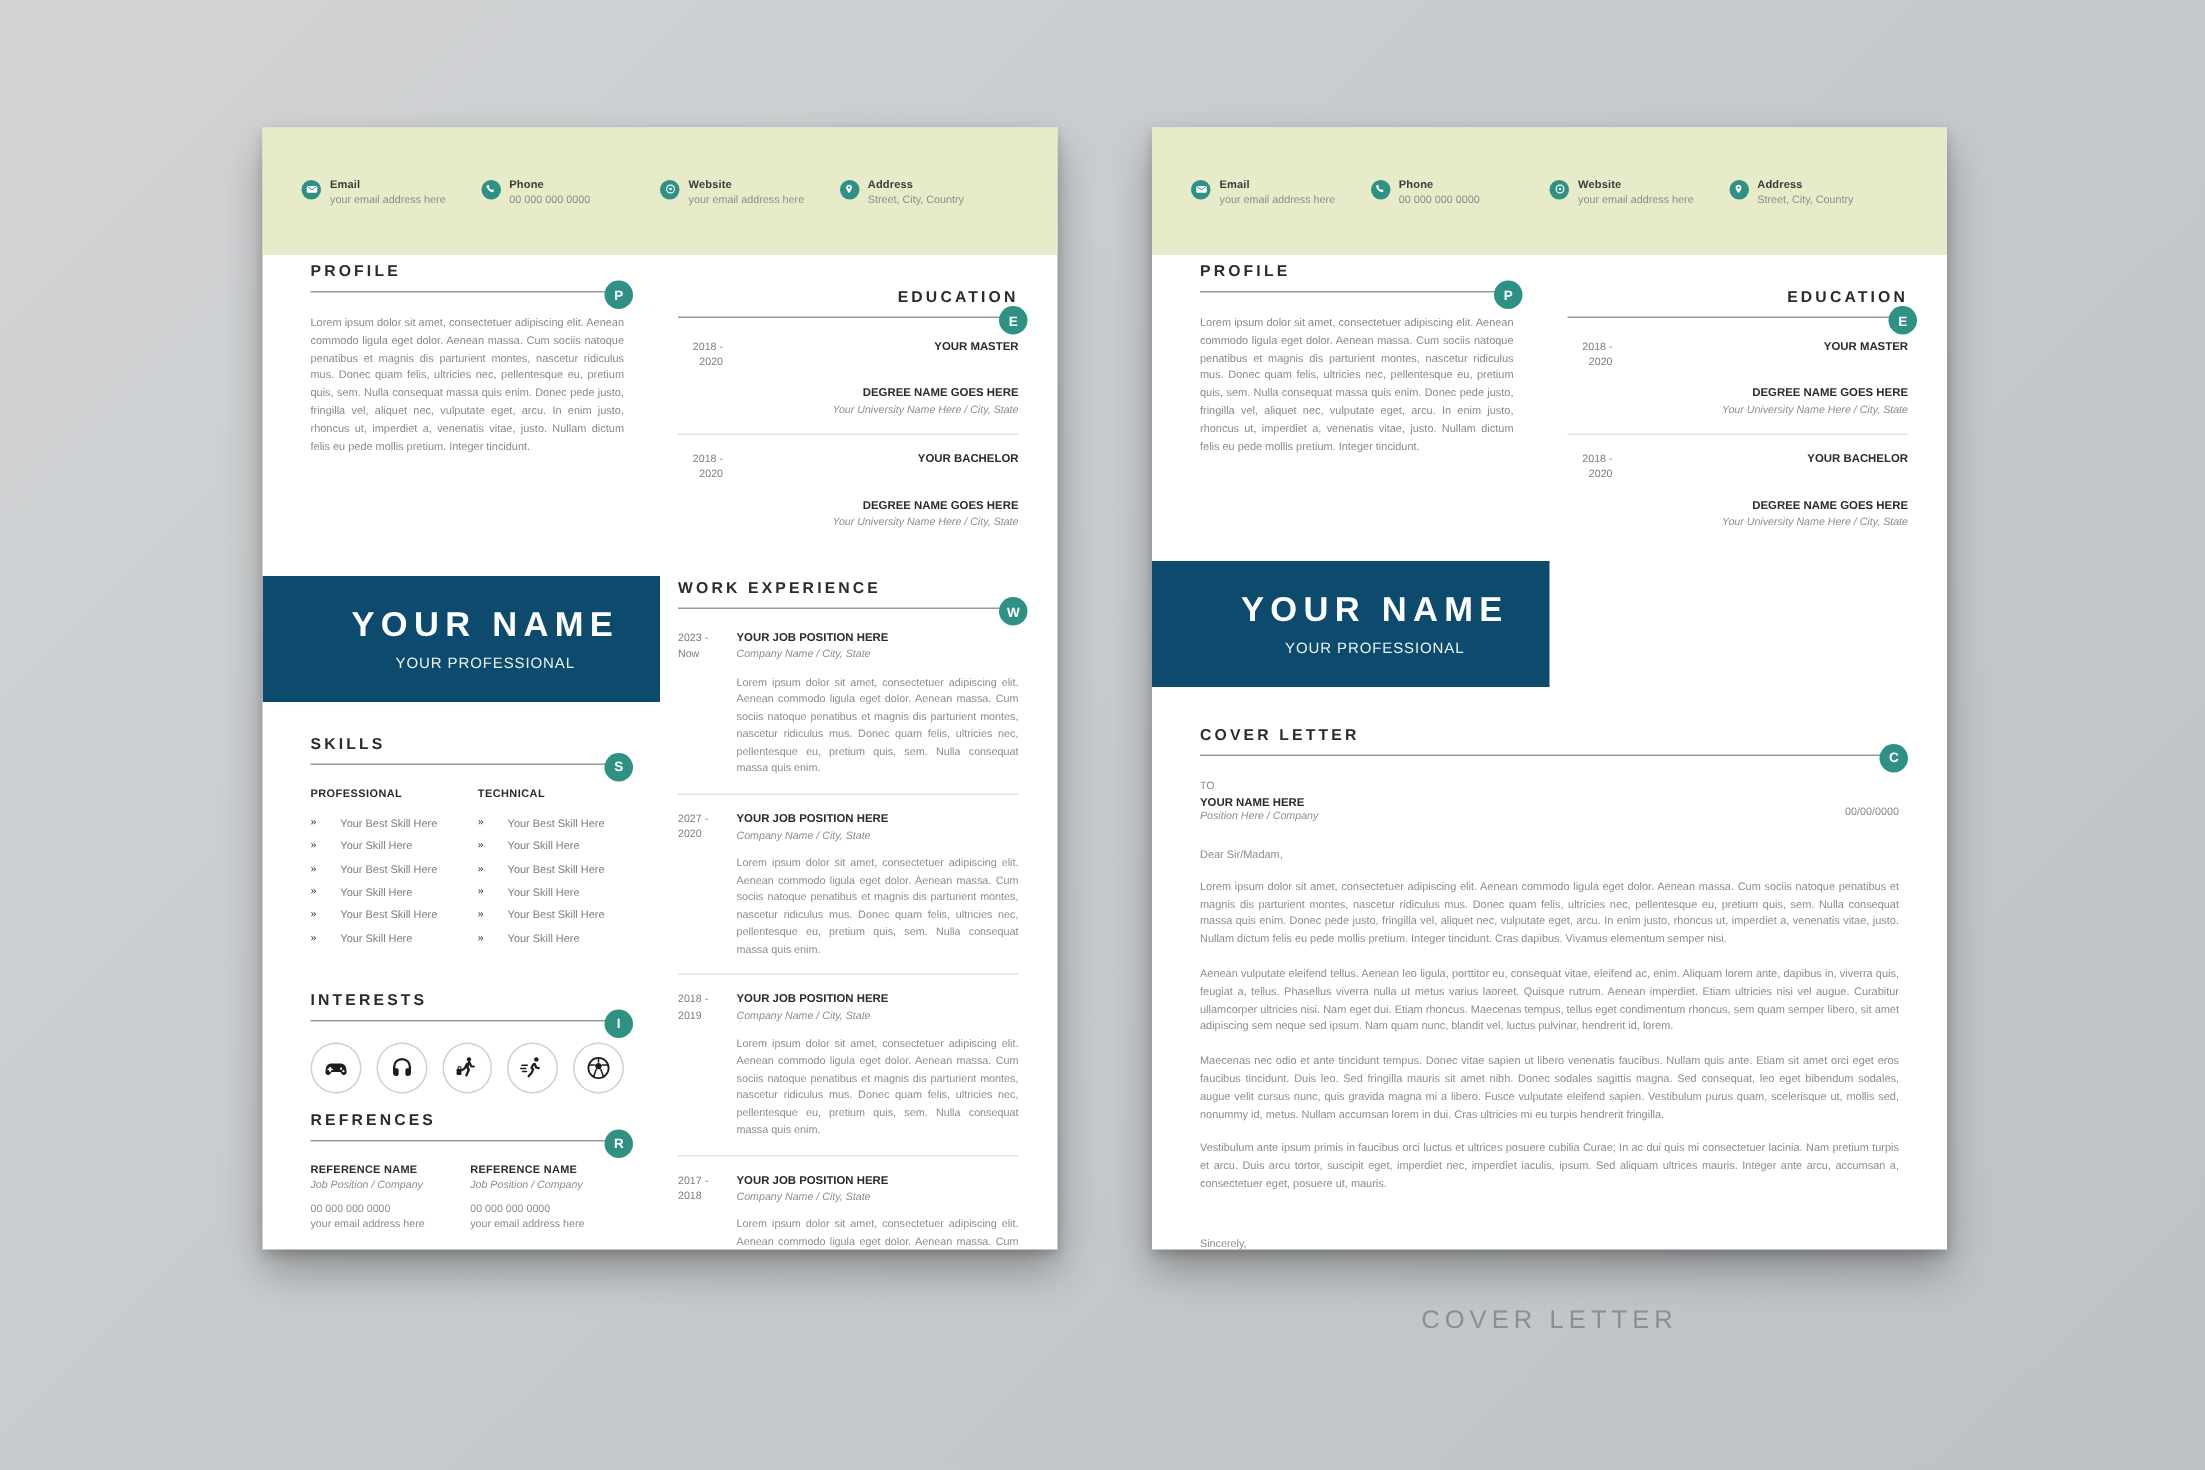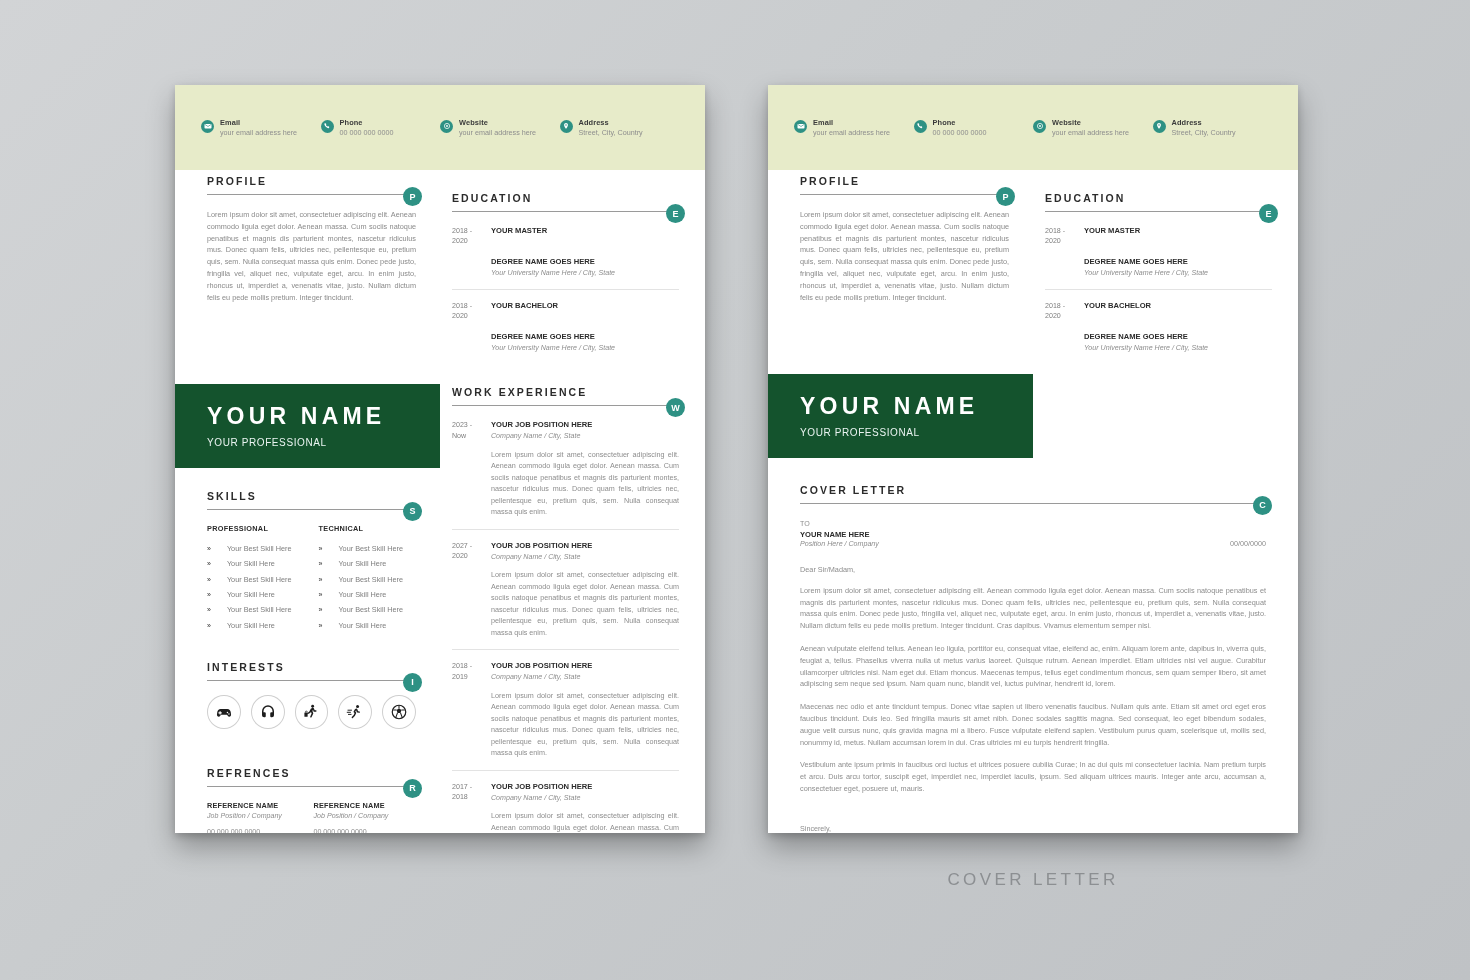--- a/index.html
+++ b/index.html
@@ -64,21 +64,21 @@
   .contact-value {
     font-size: 7.2px;
     color: #8d8d8d;
   }
 
   .two-col {
     display: flex;
     align-items: flex-start;
   }
   .col-left  { width: 50%; padding: 5px 24px 0 32px; }
-  .col-right { width: 50%; padding: 22px 26px 0 12px; }
+  .col-right { width: 50%; padding: 22px 26px 0 12px; text-align: right; }
 
   
   .sec {
     position: relative;
     margin-bottom: 14px;
   }
   .sec-title {
     font-size: 10.5px;
     font-weight: bold;
     letter-spacing: 2.1px;
@@ -137,23 +137,24 @@
   .entry-sub {
     font-size: 7.1px; font-style: italic; color: #8d8d8d; line-height: 1.5;
   }
   .entry-desc {
     font-size: 7.2px; line-height: 1.6; color: #8d8d8d;
     text-align: justify; margin-top: 7px;
   }
 
   
   .name-banner {
-    background: #14532d;
+    background: #0c4a6e;
     padding: 20px 0 20px 32px;
     margin-top: 10px;
+    text-align: center;
   }
   .name-main {
     color: #ffffff;
     font-size: 23px;
     font-weight: bold;
     letter-spacing: 4.2px;
     line-height: 1.1;
   }
   .name-sub {
     color: #eaf4f1;
@@ -193,21 +194,21 @@
   }
   .ref-pos {
     font-size: 7.1px; font-style: italic; color: #8d8d8d; margin-top: 2px;
   }
   .ref-phone { font-size: 7.1px; color: #8d8d8d; margin-top: 8px; }
   .ref-mail  { font-size: 7.1px; color: #8d8d8d; margin-top: 2px; }
 
   
   .cover-body { padding: 26px 32px 0 32px; }
   .cl-to-row {
-    display: flex; justify-content: space-between; align-items: flex-end;
+    display: flex; justify-content: space-between; align-items: center;
     margin-bottom: 17px;
   }
   .cl-to-label { font-size: 7.1px; color: #8d8d8d; }
   .cl-to-name  { font-size: 7.6px; font-weight: bold; color: #2b2b2b; margin-top: 2px; }
   .cl-to-pos   { font-size: 7.1px; font-style: italic; color: #8d8d8d; margin-top: 1px; }
   .cl-date     { font-size: 7.2px; color: #8d8d8d; padding-top: 14px; }
   .cl-greet    { font-size: 7.3px; color: #8d8d8d; margin-bottom: 11px; }
   .cl-para {
     font-size: 7.3px; line-height: 1.62; color: #8d8d8d;
     text-align: justify; margin-bottom: 11px;
@@ -442,21 +443,21 @@
             </span>
             <span class="interest-circle">
               <svg viewBox="0 0 24 24">
                   <circle cx="12" cy="12" r="9" fill="none" stroke="#1d1d1d" stroke-width="1.6"></circle>
                   <path d="M12 7.1l3.2 2.3-1.2 3.8h-4L8.8 9.4 12 7.1z"></path>
                   <path d="M12 3.1v4M4.3 9.4l4.5 0M19.7 9.4l-4.5 0M7.4 20.2l2.6-7.0M16.6 20.2l-2.6-7.0" stroke="#1d1d1d" stroke-width="1.4" fill="none"></path>
                 </svg>
             </span>
           </div>
 
-          <div class="sec" style="margin-top:38px;">
+          <div class="sec" style="margin-top:12px;">
             <div class="sec-title">REFRENCES</div>
             <div class="sec-rule"></div>
             <div class="sec-badge">R</div>
           </div>
 
           <div class="refs">
             <div class="ref">
               <div class="ref-name">REFERENCE NAME</div>
               <div class="ref-pos">Job Position / Company</div>
               <div class="ref-phone">00 000 000 0000</div>

